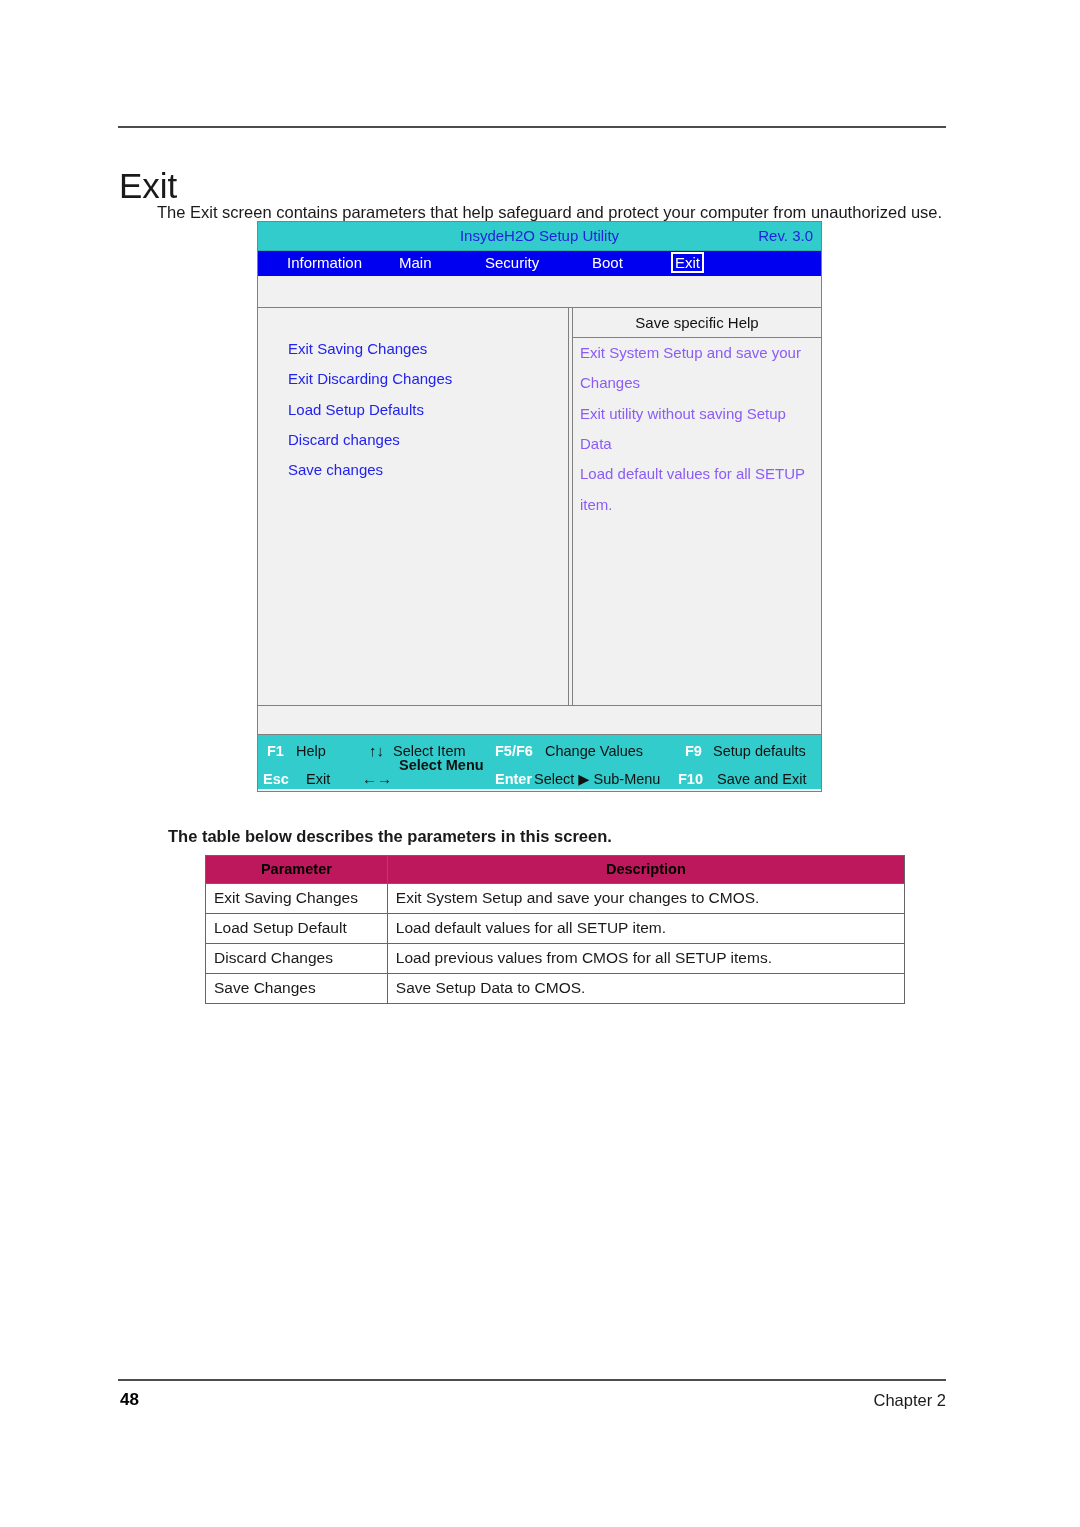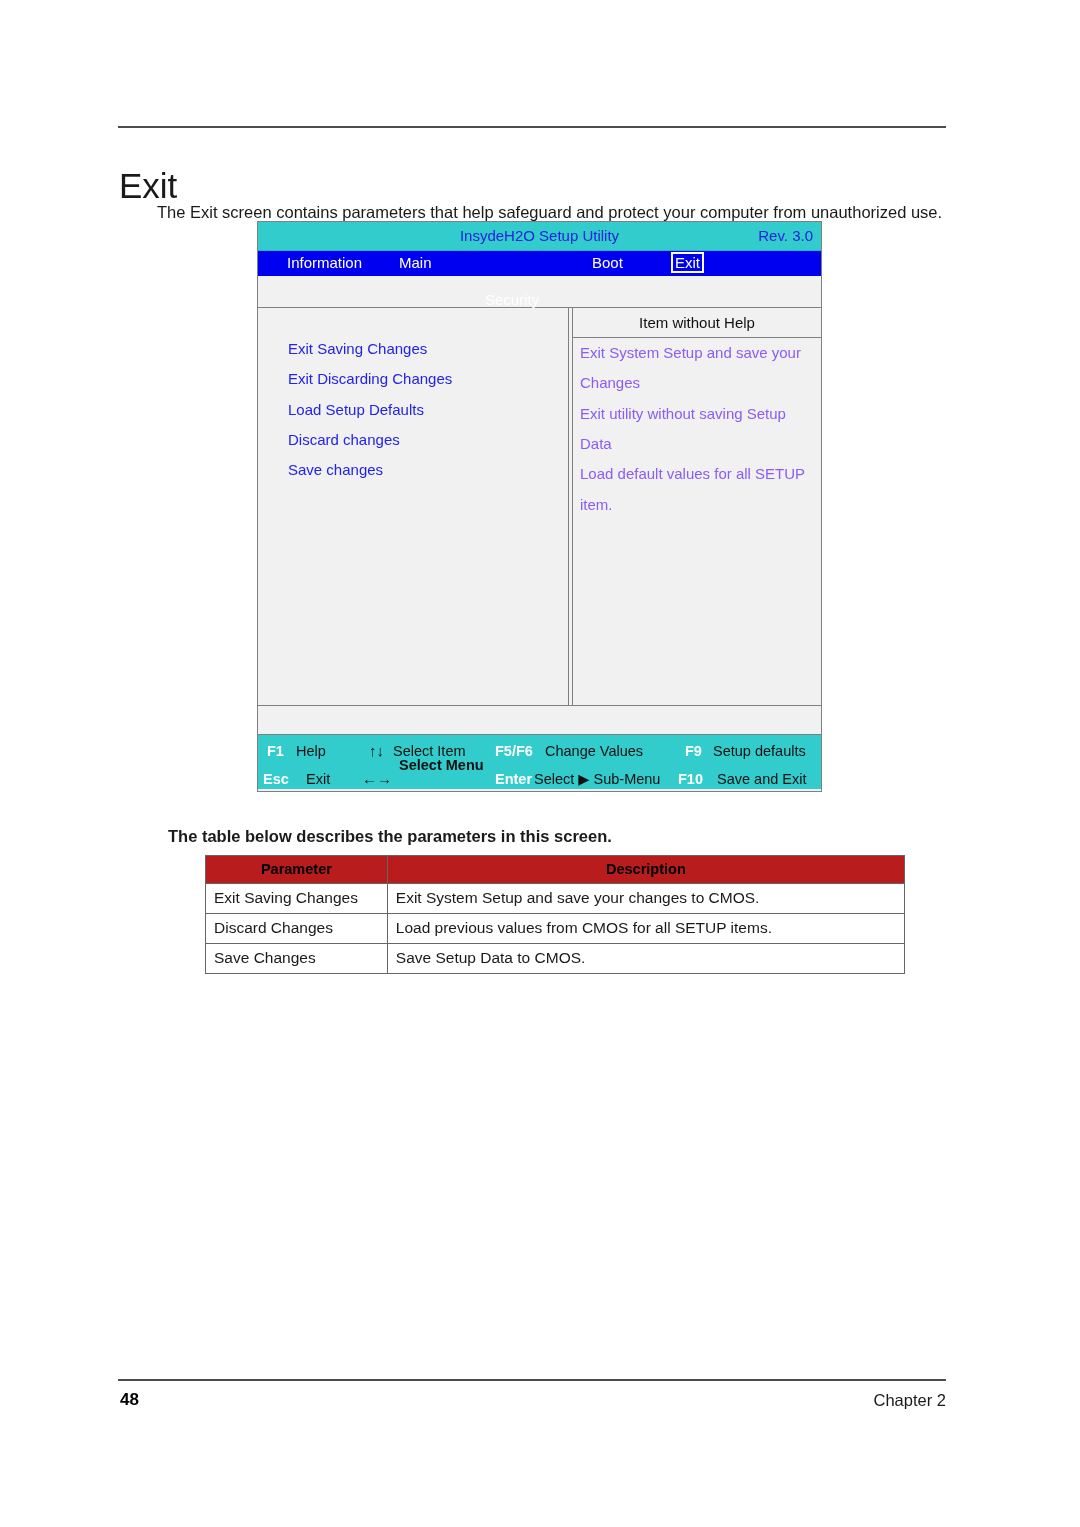--- a/index.html
+++ b/index.html
@@ -228,21 +228,21 @@
     font-size: 15.5px;
     color: #1a1a1a;
   }
   .param-table th, .param-table td {
     border: 1px solid #666666;
     text-align: left;
     vertical-align: top;
     padding: 5px 8px 6px 8px;
   }
   .param-table thead th {
-    background: #b91c1c;
+    background: #be185d;
     color: #000000;
     font-weight: bold;
     text-align: center;
     font-size: 14.5px;
     padding: 5px 4px 6px 4px;
   }
   .param-table col.c1 { width: 182px; }
   .param-table col.c2 { width: 518px; }
   .param-table td.p-cell { white-space: pre-line; }
 </style>
@@ -258,39 +258,39 @@
 <div class="bios">
 
   <div class="bios-titlebar">
     <div class="title">InsydeH2O Setup Utility</div>
     <div class="rev">Rev. 3.0</div>
   </div>
 
   <div class="bios-menubar">
     <span class="mi" style="left:27px;">Information</span>
     <span class="mi" style="left:139px;">Main</span>
-    <span class="mi" style="left:225px;margin-top:37px;">Security</span>
+    <span class="mi" style="left:225px;">Security</span>
     <span class="mi" style="left:332px;">Boot</span>
     <span class="mi selected" style="left:413px;">Exit</span>
   </div>
 
   <div class="bios-spacer"></div>
 
   <div class="bios-body">
 
     <div class="bios-left">
       <span class="opt" style="top:32px;">Exit Saving Changes</span>
       <span class="opt" style="top:62px;">Exit Discarding Changes</span>
       <span class="opt" style="top:93px;">Load Setup Defaults</span>
       <span class="opt" style="top:123px;">Discard changes</span>
       <span class="opt" style="top:153px;">Save changes</span>
     </div>
 
     <div class="bios-right">
-      <div class="help-head">Item without Help</div>
+      <div class="help-head">Save specific Help</div>
       <div class="help-body">
         <span class="hl" style="top:6px;">Exit System Setup and save your</span>
         <span class="hl" style="top:36px;">Changes</span>
         <span class="hl" style="top:67px;">Exit utility without saving Setup</span>
         <span class="hl" style="top:97px;">Data</span>
         <span class="hl" style="top:127px;">Load default values for all SETUP</span>
         <span class="hl" style="top:158px;">item.</span>
       </div>
     </div>
 
@@ -333,20 +333,24 @@
       <th>Parameter</th>
       <th>Description</th>
     </tr>
   </thead>
   <tbody>
     <tr>
       <td class="p-cell">Exit Saving Changes</td>
       <td>Exit System Setup and save your changes to CMOS.</td>
     </tr>
     <tr>
+      <td class="p-cell">Load Setup Default</td>
+      <td>Load default values for all SETUP item.</td>
+    </tr>
+    <tr>
       <td class="p-cell">Discard Changes</td>
       <td>Load previous values from CMOS for all SETUP items.</td>
     </tr>
     <tr>
       <td class="p-cell">Save Changes</td>
       <td>Save Setup Data to CMOS.</td>
     </tr>
   </tbody>
 </table>
 

